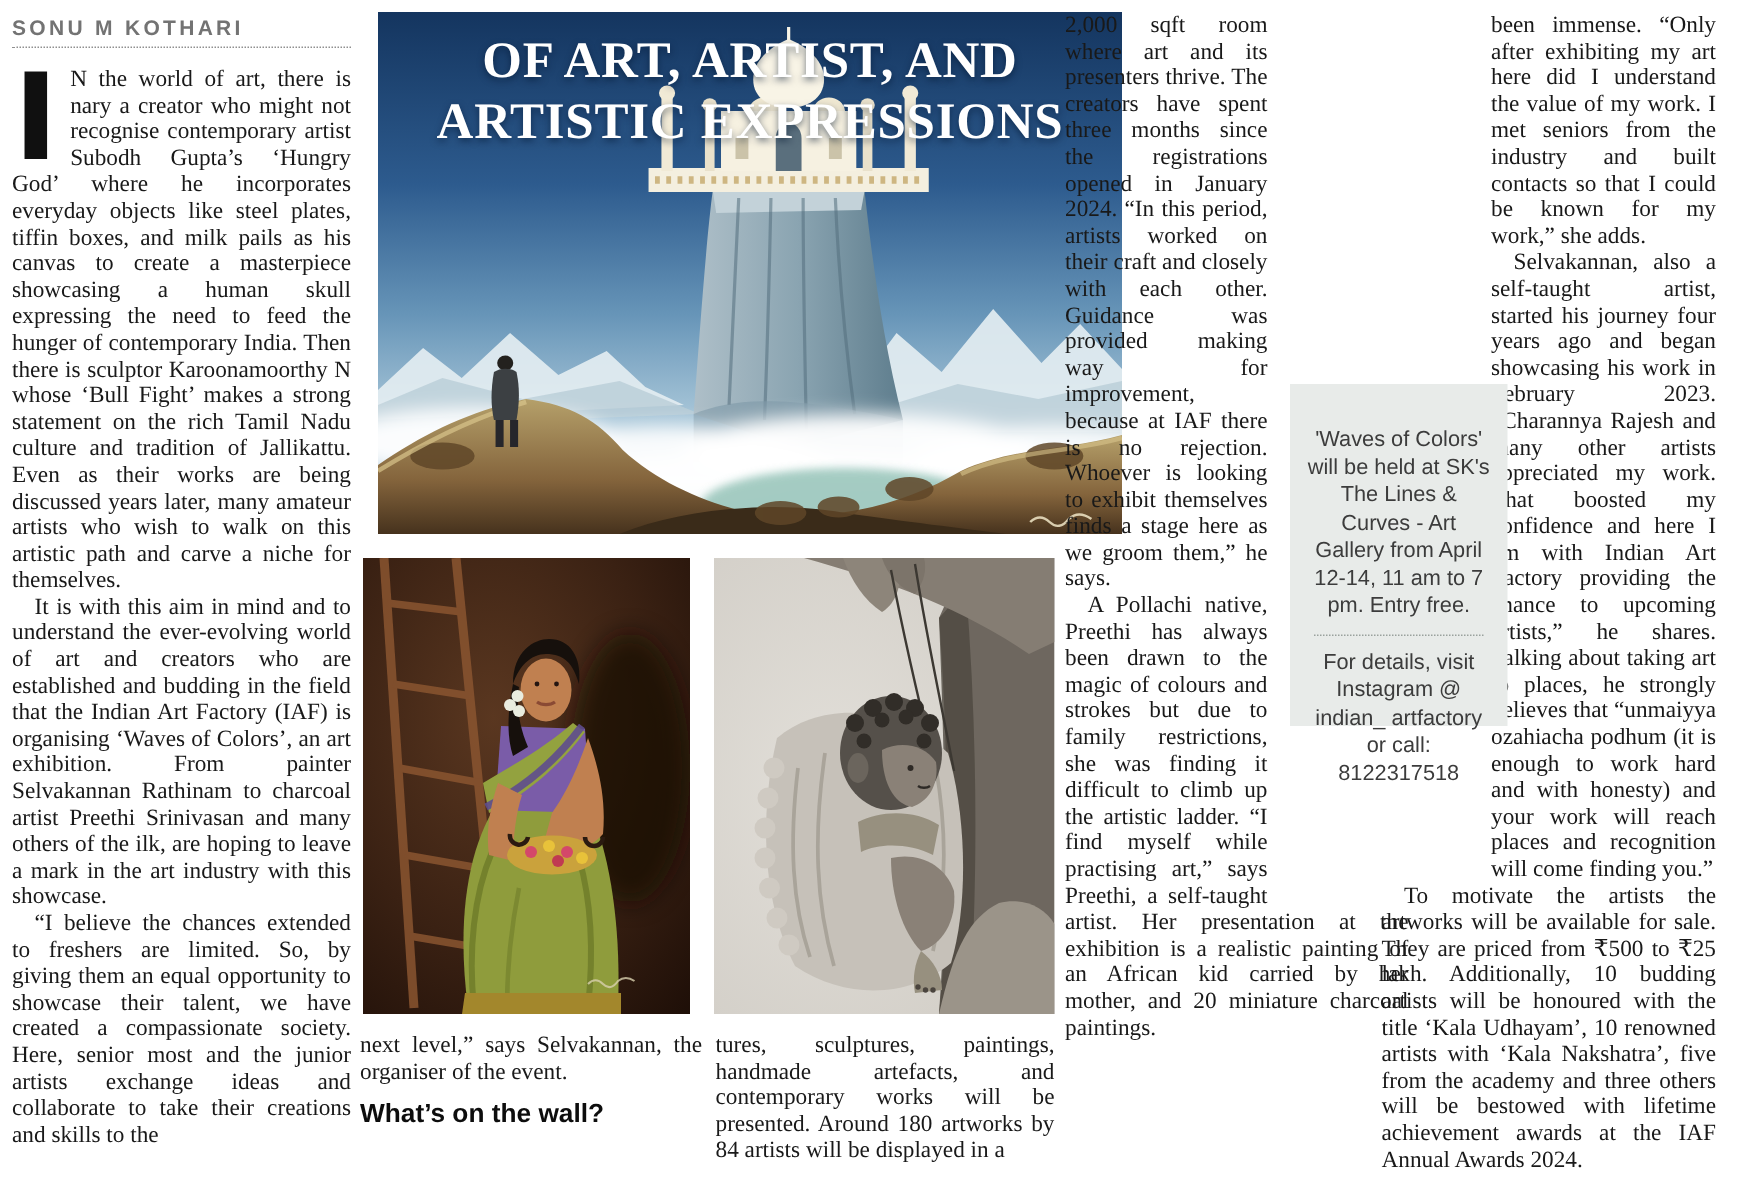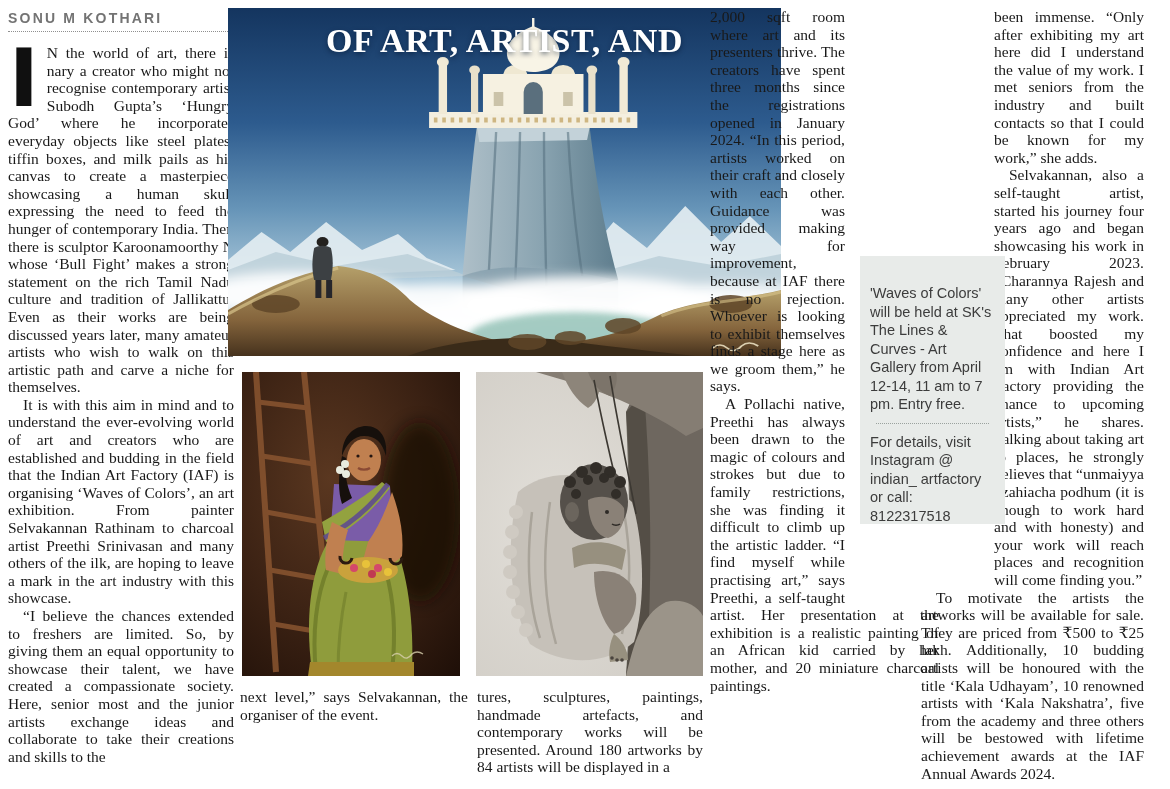--- a/index.html
+++ b/index.html
@@ -35,29 +35,29 @@
   .subhead{
     font-family:"Liberation Sans","DejaVu Sans",sans-serif;
     font-weight:700;font-size:17.5px;line-height:20px;color:#0d0d0d;
     margin:9px 0 7px 0;text-align:left;
   }
   .wrap-spacer-right{float:right;width:86px;height:336px;margin:244px 0 6px 8px;}
   .wrap-spacer-left{float:left;width:65px;height:330px;margin:230px 8px 6px 0;}
   .it{}
   
   .callout{
-    left:860px;top:256px;width:145px;height:268px;box-sizing:border-box;
+    left:860px;top:256px;width:145px;height:228px;box-sizing:border-box;
     background:#e8ebe9;padding:28px 10px 12px 10px;
     font-family:"Liberation Sans","DejaVu Sans",sans-serif;
-    font-size:14.5px;line-height:18.5px;color:#3c3c3c;text-align:left;
+    font-size:14.5px;line-height:18.5px;color:#3c3c3c;text-align:center;
   }
   .callout-divider{border-bottom:1px dotted #9aa29e;margin:9px 6px 9px 6px;height:0;}
   
   figure{margin:0;padding:0;}
-  .fig-main{left:228px;top:8px;width:553px;height:348px;}
+  .fig-main{left:252px;top:8px;width:496px;height:348px;}
   .fig-woman{left:242px;top:372px;width:218px;height:304px;}
   .fig-baby{left:476px;top:372px;width:227px;height:304px;}
   .fig-main svg,.fig-woman svg,.fig-baby svg{display:block;width:100%;height:100%;}
   .headline{
     position:absolute;left:0;top:12px;width:100%;text-align:center;
     font-family:"Liberation Serif","DejaVu Serif",serif;font-weight:700;
     font-size:34px;line-height:41px;color:#ffffff;letter-spacing:.5px;
     text-shadow:0 2px 5px rgba(0,20,45,.55);
   }
 </style>
@@ -170,20 +170,21 @@
       <circle cx="79" cy="234" r="5" fill="#23211e"></circle>
       <path d="M72,240 C70,252 70,262 72,272 L86,272 C88,260 88,250 86,240 C82,237 76,237 72,240 Z" fill="#3c4043"></path>
       <rect x="73" y="272" width="5" height="18" fill="#26262b"></rect>
       <rect x="82" y="272" width="5" height="18" fill="#26262b"></rect>
     </g>
     <path d="M642,0" fill="none"></path>
     <path d="M395,338 q6,-6 12,0 q6,6 12,-2 q6,-6 14,0" transform="translate(10,2)" stroke="#f0e6c8" stroke-width="1.6" fill="none" opacity=".85"></path>
   </svg>
   <div class="headline">
     <div>OF ART, ARTIST, AND</div>
+    <div>ARTISTIC EXPRESSIONS</div>
   </div>
 </figure>
 
 <figure class="abs fig-woman">
   <svg viewBox="0 0 218 304" preserveAspectRatio="none">
     <defs>
       <radialGradient id="wbg" cx=".4" cy=".35" r=".9">
         <stop offset="0" stop-color="#5a3720"></stop>
           <stop offset=".55" stop-color="#3a2113"></stop>
           <stop offset="1" stop-color="#1d0e07"></stop>
@@ -305,20 +306,21 @@
           <circle cx="141" cy="288" r="1.8"></circle>
           <circle cx="146" cy="288" r="1.8"></circle>
       </g>
     </g>
     <path d="M150,304 C160,260 170,240 190,230 C205,226 220,232 227,244 L227,304 Z" fill="#9b9489"></path>
   </svg>
 </figure>
 
 <div class="abs col col2">
   <p>next level,” says Selvakannan, the organiser of the event.</p>
+  <div class="subhead">What’s on the wall?</div>
 </div>
 
 <div class="abs col col3">
   <p>tures, sculptures, paintings, handmade artefacts, and contemporary works will be presented. Around 180 artworks by 84 artists will be displayed in a</p>
 </div>
 
 <div class="abs col col4">
   <div class="wrap-spacer-right"></div>
   <p>2,000 sqft room where art and its presenters thrive. The creators have spent three months since the registrations opened in January 2024. “In this period, artists worked on their craft and closely with each other. Guidance was provided making way for improvement, because at IAF there is no rejection. Whoever is looking to exhibit themselves finds a stage here as we groom them,” he says.</p>
   <p class="ind">A Pollachi native, Preethi has always been drawn to the magic of colours and strokes but due to family restrictions, she was finding it difficult to climb up the artistic ladder. “I find myself while practising art,” says Preethi, a self-taught artist. Her presentation at the exhibition is a realistic painting of an African kid carried by her mother, and 20 miniature charcoal paintings.</p>

